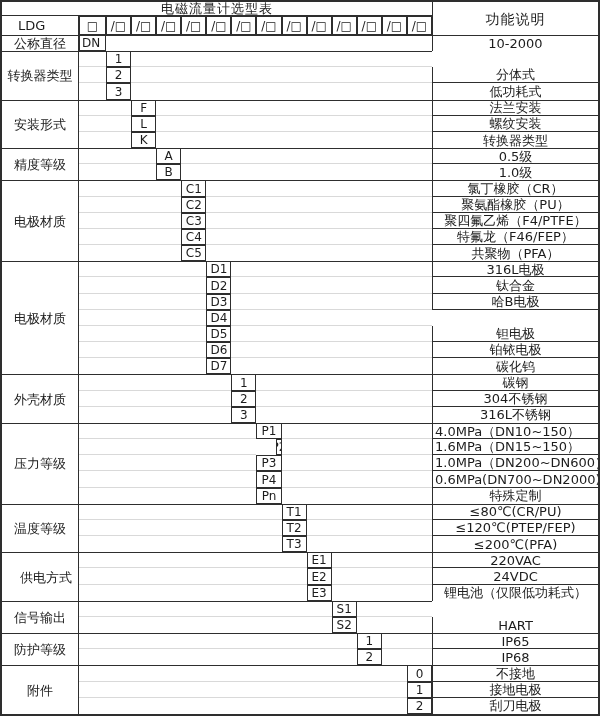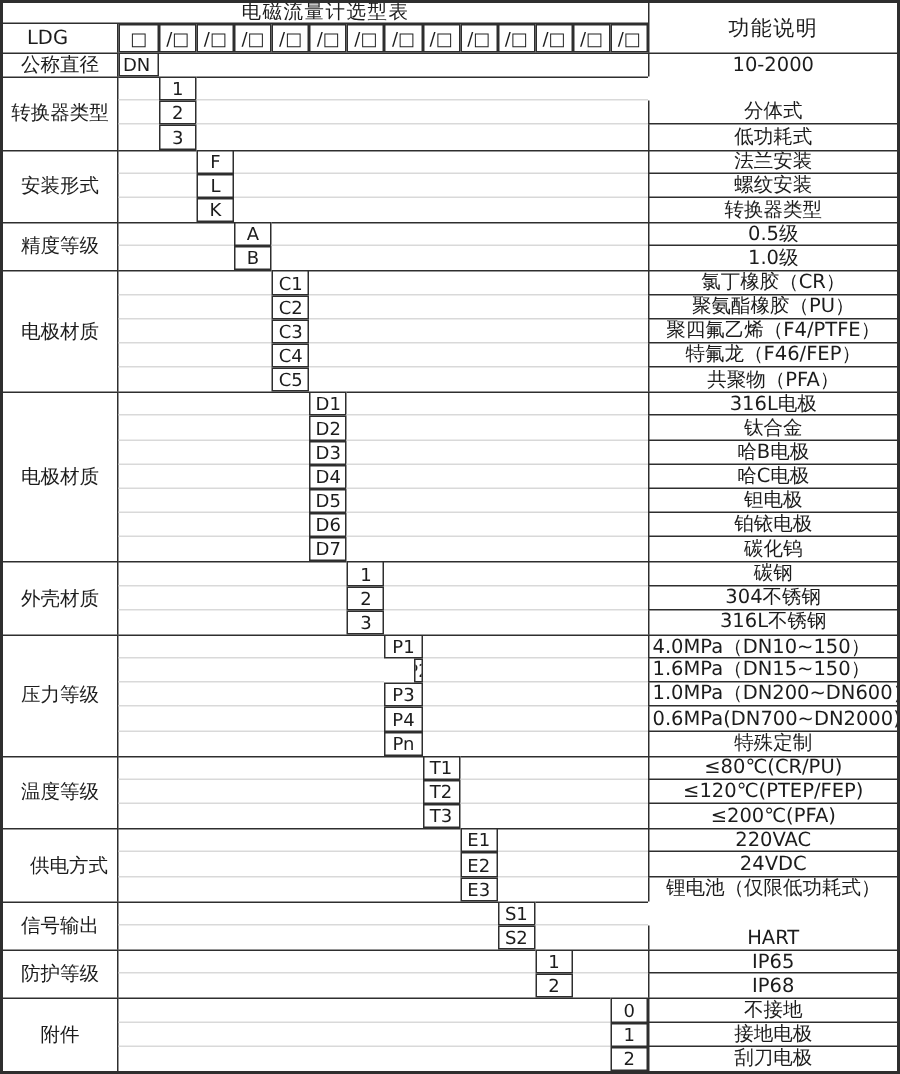--- a/index.html
+++ b/index.html
@@ -154,21 +154,20 @@
       <div class="cell code" style="grid-area: 18 / 7;">D2</div>
       <div class="cell empty rule" style="grid-area: 18 / 8 / auto / 16;"></div>
       <div class="cell desc sep" style="grid-area: 18 / 16;">钛合金</div>
       <div class="cell empty rule" style="grid-area: 19 / 2 / auto / 7;"></div>
       <div class="cell code" style="grid-area: 19 / 7;">D3</div>
       <div class="cell empty rule" style="grid-area: 19 / 8 / auto / 16;"></div>
       <div class="cell desc sep" style="grid-area: 19 / 16;">哈B电极</div>
       <div class="cell empty rule" style="grid-area: 20 / 2 / auto / 7;"></div>
       <div class="cell code" style="grid-area: 20 / 7;">D4</div>
       <div class="cell empty rule" style="grid-area: 20 / 8 / auto / 16;"></div>
-      <div class="cell desc sep" style="grid-area: 20 / 16;">哈C电极</div>
       <div class="cell empty rule" style="grid-area: 21 / 2 / auto / 7;"></div>
       <div class="cell code" style="grid-area: 21 / 7;">D5</div>
       <div class="cell empty rule" style="grid-area: 21 / 8 / auto / 16;"></div>
       <div class="cell desc sep" style="grid-area: 21 / 16;">钽电极</div>
       <div class="cell empty rule" style="grid-area: 22 / 2 / auto / 7;"></div>
       <div class="cell code" style="grid-area: 22 / 7;">D6</div>
       <div class="cell empty rule" style="grid-area: 22 / 8 / auto / 16;"></div>
       <div class="cell desc sep" style="grid-area: 22 / 16;">铂铱电极</div>
       <div class="cell empty" style="grid-area: 23 / 2 / auto / 7;"></div>
       <div class="cell code" style="grid-area: 23 / 7;">D7</div>

